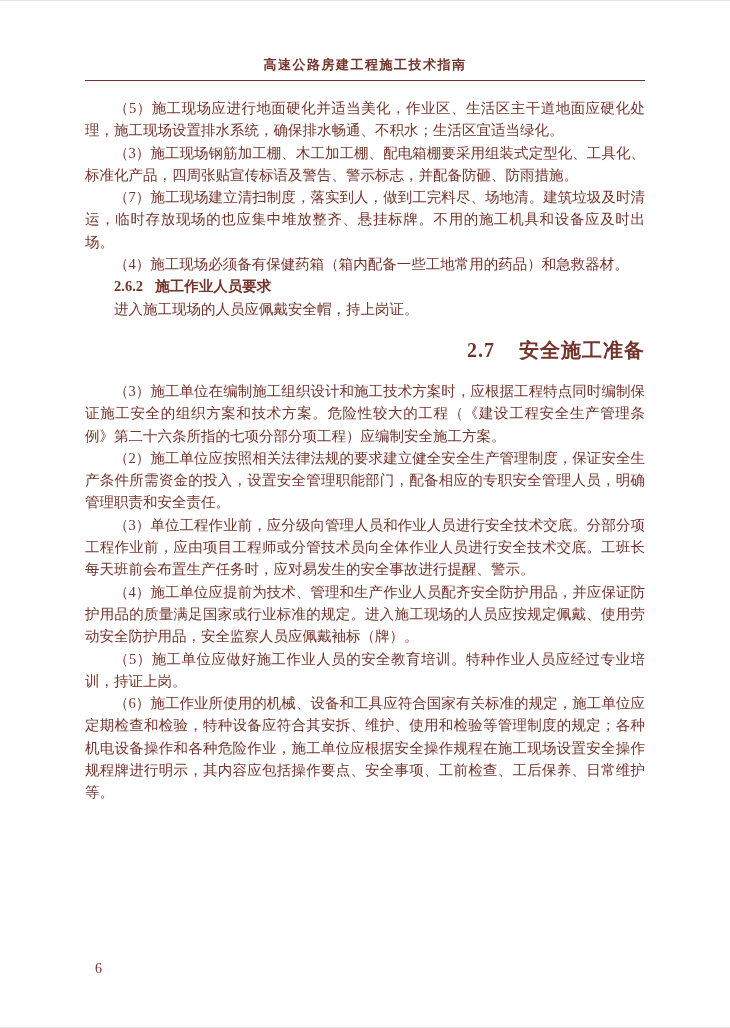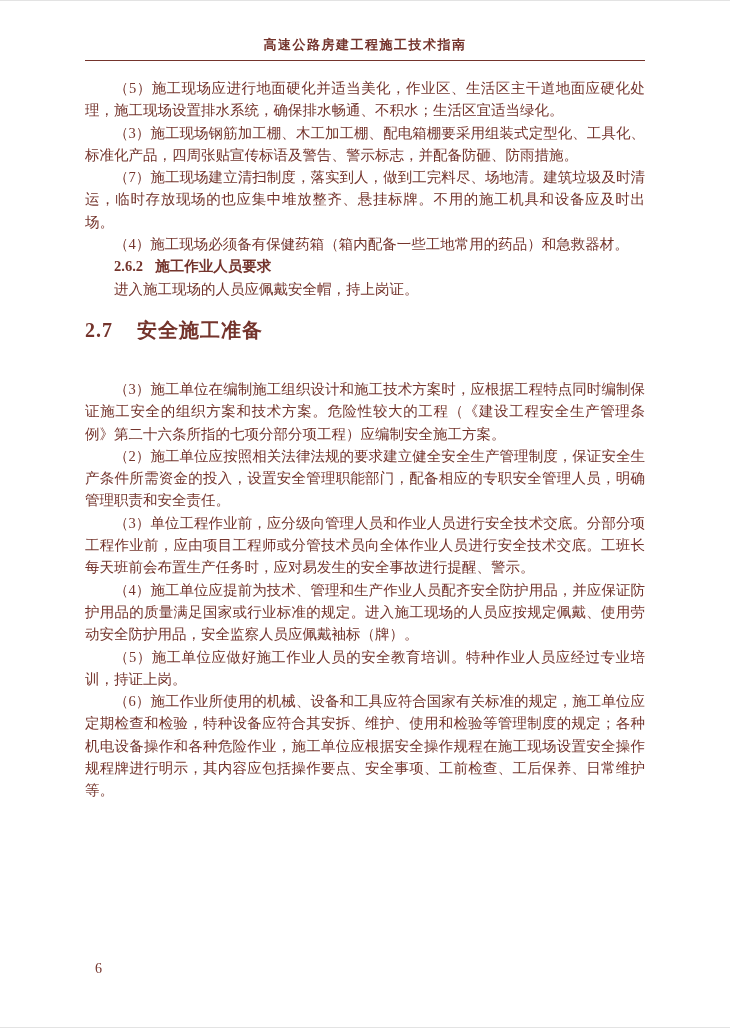--- a/index.html
+++ b/index.html
@@ -6,21 +6,21 @@
     margin: 0;
     padding: 0;
     background: #ffffff;
   }
   .page {
     position: relative;
     width: 730px;
     height: 1028px;
     background: #ffffff;
     box-sizing: border-box;
-    padding: 36px 85px 0 85px;
+    padding: 56px 85px 0 85px;
     font-family: "Liberation Serif", "DejaVu Serif", serif;
     color: #74342c;
     border-top: 1px solid #e3e3e3;
     border-bottom: 1px solid #e3e3e3;
     overflow: hidden;
   }
   .page-header {
     text-align: center;
   }
   .header-title {
@@ -44,22 +44,22 @@
     margin: 0;
     text-indent: 2em;
   }
   .subheading {
     font-weight: bold;
   }
   .subheading .sub-title {
     margin-left: 0.6em;
   }
   .section-heading {
-    margin: 16px 0 34px 0;
-    text-align: left;
+    margin: 16px 0 16px 0;
+    text-align: right;
     font-size: 20px;
     font-weight: bold;
     line-height: 28px;
     letter-spacing: 1px;
   }
   .section-heading .sec-title {
     margin-left: 0.9em;
   }
   .page-number {
     position: absolute;

